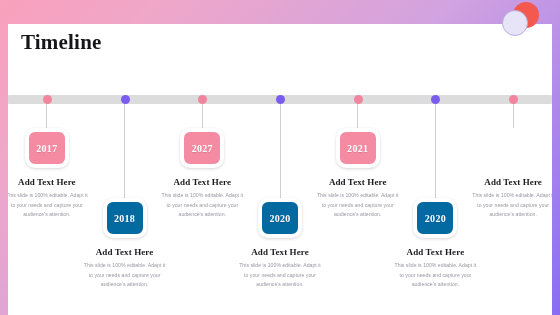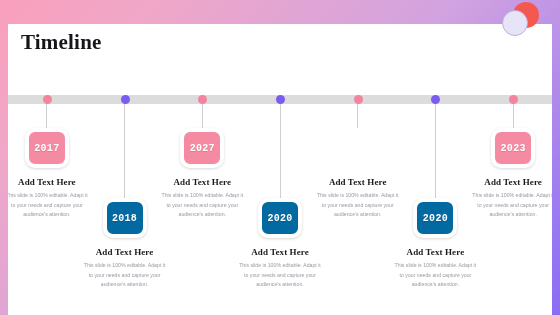--- a/index.html
+++ b/index.html
@@ -114,21 +114,21 @@
     box-shadow: 0 1px 3px rgba(0,0,0,0.16);
     z-index: 2;
     display: flex;
     align-items: center;
     justify-content: center;
   }
   .badge.pink   { background: #f58ba2; }
   .badge.purple { background: #0369a1; }
 
   .badge-year {
-    font-family: Liberation Mono, monospace;
+    font-family: Liberation Serif, serif;
     font-weight: bold;
     font-size: 10px;
     color: #ffffff;
     letter-spacing: 0.3px;
     text-shadow: 0 1px 1px rgba(0,0,0,0.12);
   }
 
   .up   .badge { top: 104px; }
   .down .badge { top: 174px; }
 
@@ -211,42 +211,42 @@
             <span class="badge-year">2020</span>
           </div>
           <div class="textblock">
             <div class="tb-head">Add Text Here</div>
             <div class="tb-body">This slide is 100% editable. Adapt it to your needs and capture your audience's attention.</div>
           </div>
         </div>
         <div class="milestone up" style="left: 294.714px;">
           <div class="connector"></div>
           <div class="dot pink"></div>
+          <div class="badge pink">
+            <span class="badge-year">2021</span>
+          </div>
           <div class="textblock">
             <div class="tb-head">Add Text Here</div>
             <div class="tb-body">This slide is 100% editable. Adapt it to your needs and capture your audience's attention.</div>
           </div>
         </div>
         <div class="milestone down" style="left: 372.429px;">
           <div class="connector"></div>
           <div class="dot purple"></div>
           <div class="badge purple">
             <span class="badge-year">2020</span>
           </div>
           <div class="textblock">
             <div class="tb-head">Add Text Here</div>
             <div class="tb-body">This slide is 100% editable. Adapt it to your needs and capture your audience's attention.</div>
           </div>
         </div>
         <div class="milestone up" style="left: 450.143px;">
           <div class="connector"></div>
           <div class="dot pink"></div>
-          <div class="badge pink">
-            <span class="badge-year">2023</span>
-          </div>
           <div class="textblock">
             <div class="tb-head">Add Text Here</div>
             <div class="tb-body">This slide is 100% editable. Adapt it to your needs and capture your audience's attention.</div>
           </div>
         </div>
       </div>
 
   </div>
 
   <div class="deco-circle" id="deco-back"></div>

